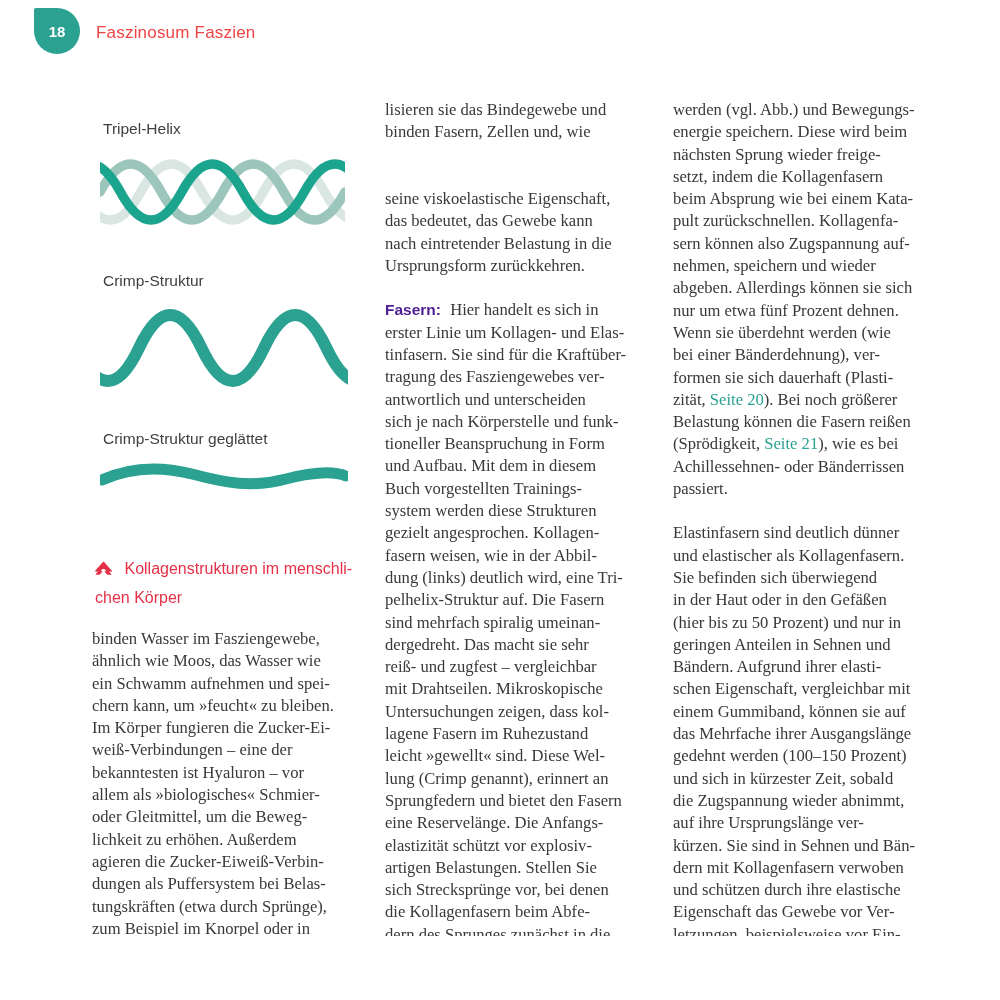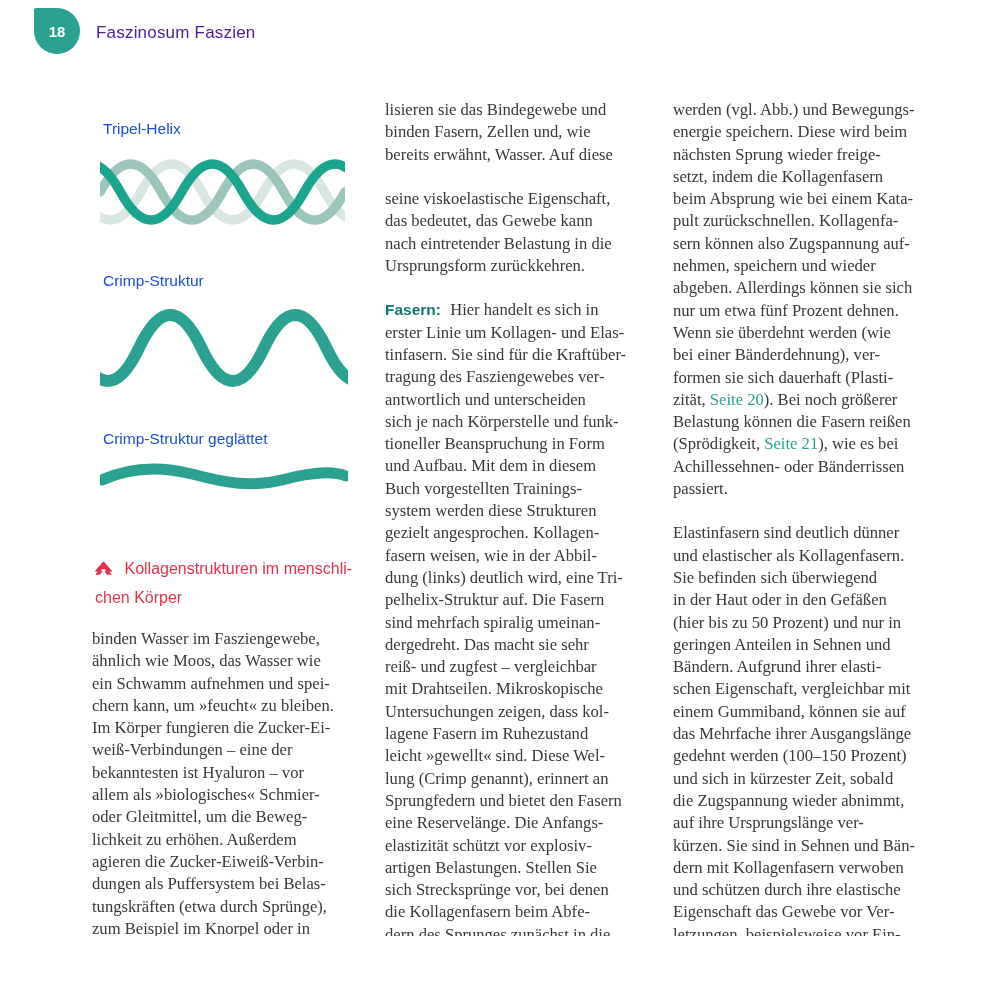--- a/index.html
+++ b/index.html
@@ -3,41 +3,41 @@
 <meta charset="utf-8">
 <style>
   html,body{margin:0;padding:0;background:#ffffff;}
   .page{position:relative;width:1000px;height:936px;background:#fff;overflow:hidden;
         font-family:"Liberation Serif",serif;color:#383838;}
 
   
   .badge{position:absolute;left:34px;top:8px;width:46px;height:46px;background:#2aa191;
          border-radius:2px 24px 24px 24px;display:flex;align-items:center;justify-content:center;
          color:#fff;font-family:"Liberation Sans",sans-serif;font-size:15px;font-weight:bold;}
-  .header-title{position:absolute;left:96px;top:23px;color:#4c1d95;
+  .header-title{position:absolute;left:96px;top:23px;color:#ef4444;
          font-family:"Liberation Sans",sans-serif;font-size:17px;font-weight:500;letter-spacing:.2px;}
 
   
   .fig-label{position:absolute;font-family:"Liberation Sans",sans-serif;font-size:15.5px;
-         font-weight:500;color:#1d4ed8;}
+         font-weight:500;color:#404040;}
   .fig-svg{position:absolute;}
   .caption{position:absolute;left:95px;top:538px;width:272px;
          font-family:"Liberation Sans",sans-serif;font-size:16px;line-height:29px;
          color:#e43148;font-weight:500;}
   .caption .icon{display:inline-block;vertical-align:-2px;margin-right:8px;}
 
   
   .col{position:absolute;width:278px;font-size:16.6px;line-height:22.3px;color:#383838;}
   .col p{margin:0;}
   .col p + p{margin-top:22px;}
   .col-left{left:92px;top:628px;}
   .col-middle{left:385px;top:99px;}
   .col-right{left:673px;top:99px;}
 
-  .term{color:#0f766e;font-weight:bold;font-family:"Liberation Sans",sans-serif;
+  .term{color:#4c1d95;font-weight:bold;font-family:"Liberation Sans",sans-serif;
         font-size:15.5px;margin-right:5px;}
   .pageref{color:#2aa191;}
 </style>
 </head>
 <body>
 
 <div class="page">
 
   <div class="badge">
     <span>18</span>
@@ -68,21 +68,21 @@
       <path d="M5.4 16 H1 L4 12.7 H8.2 Z M14.6 16 H19 L16 12.7 H11.8 Z" fill="#e43148" stroke="#e43148" stroke-width="1" stroke-linejoin="round"></path>
     </svg>
     <span><span>Kollagenstrukturen im menschli-</span><br><span>chen Körper</span></span>
   </p>
 
   <div class="col col-left">
     <p><span>binden Wasser im Fasziengewebe,</span><br><span>ähnlich wie Moos, das Wasser wie</span><br><span>ein Schwamm aufnehmen und spei-</span><br><span>chern kann, um »feucht« zu bleiben.</span><br><span>Im Körper fungieren die Zucker-Ei-</span><br><span>weiß-Verbindungen – eine der</span><br><span>bekanntesten ist Hyaluron – vor</span><br><span>allem als »biologisches« Schmier-</span><br><span>oder Gleitmittel, um die Beweg-</span><br><span>lichkeit zu erhöhen. Außerdem</span><br><span>agieren die Zucker-Eiweiß-Verbin-</span><br><span>dungen als Puffersystem bei Belas-</span><br><span>tungskräften (etwa durch Sprünge),</span><br><span>zum Beispiel im Knorpel oder in</span><br><span>der Bandscheibe. Schließlich stabi-</span></p>
   </div>
 
   <div class="col col-middle">
-    <p><span>lisieren sie das Bindegewebe und</span><br><span>binden Fasern, Zellen und, wie</span><br><span>bereits erwähnt, Wasser. Auf diese</span><br><br><span>seine viskoelastische Eigenschaft,</span><br><span>das bedeutet, das Gewebe kann</span><br><span>nach eintretender Belastung in die</span><br><span>Ursprungsform zurückkehren.</span></p>
+    <p><span>lisieren sie das Bindegewebe und</span><br><span>binden Fasern, Zellen und, wie</span><br><br><br><span>seine viskoelastische Eigenschaft,</span><br><span>das bedeutet, das Gewebe kann</span><br><span>nach eintretender Belastung in die</span><br><span>Ursprungsform zurückkehren.</span></p>
     <p><span class="term">Fasern:</span><span> Hier handelt es sich in</span><br><span>erster Linie um Kollagen- und Elas-</span><br><span>tinfasern. Sie sind für die Kraftüber-</span><br><span>tragung des Fasziengewebes ver-</span><br><span>antwortlich und unterscheiden</span><br><span>sich je nach Körperstelle und funk-</span><br><span>tioneller Beanspruchung in Form</span><br><span>und Aufbau. Mit dem in diesem</span><br><span>Buch vorgestellten Trainings-</span><br><span>system werden diese Strukturen</span><br><span>gezielt angesprochen. Kollagen-</span><br><span>fasern weisen, wie in der  Abbil-</span><br><span>dung (links) deutlich wird, eine Tri-</span><br><span>pelhelix-Struktur auf. Die Fasern</span><br><span>sind mehrfach spiralig umeinan-</span><br><span>dergedreht. Das macht sie sehr</span><br><span>reiß- und zugfest – vergleichbar</span><br><span>mit Drahtseilen. Mikroskopische</span><br><span>Untersuchungen zeigen, dass kol-</span><br><span>lagene Fasern im Ruhezustand</span><br><span>leicht »gewellt« sind. Diese Wel-</span><br><span>lung (Crimp genannt), erinnert an</span><br><span>Sprungfedern und bietet den Fasern</span><br><span>eine Reservelänge. Die Anfangs-</span><br><span>elastizität schützt vor explosiv-</span><br><span>artigen Belastungen. Stellen Sie</span><br><span>sich Strecksprünge vor, bei denen</span><br><span>die Kollagenfasern beim Abfe-</span><br><span>dern des Sprunges zunächst in die</span><br><span>Länge gezogen, damit geglättet</span></p>
   </div>
 
   <div class="col col-right">
     <p><span>werden (vgl. Abb.) und Bewegungs-</span><br><span>energie speichern. Diese wird beim</span><br><span>nächsten Sprung wieder freige-</span><br><span>setzt, indem die Kollagenfasern</span><br><span>beim Absprung wie bei einem Kata-</span><br><span>pult zurückschnellen. Kollagenfa-</span><br><span>sern können also Zugspannung auf-</span><br><span>nehmen, speichern und wieder</span><br><span>abgeben. Allerdings können sie sich</span><br><span>nur um etwa fünf Prozent dehnen.</span><br><span>Wenn sie überdehnt werden (wie</span><br><span>bei einer Bänderdehnung), ver-</span><br><span>formen sie sich dauerhaft (Plasti-</span><br><span>zität, </span><span class="pageref">Seite 20</span><span>). Bei noch größerer</span><br><span>Belastung können die Fasern reißen</span><br><span>(Sprödigkeit, </span><span class="pageref">Seite 21</span><span>), wie es bei</span><br><span>Achillessehnen- oder Bänderrissen</span><br><span>passiert.</span></p>
     <p><span>Elastinfasern sind deutlich dünner</span><br><span>und elastischer als Kollagenfasern.</span><br><span>Sie befinden sich überwiegend</span><br><span>in der Haut oder in den Gefäßen</span><br><span>(hier bis zu 50 Prozent) und nur in</span><br><span>geringen Anteilen in Sehnen und</span><br><span>Bändern. Aufgrund ihrer elasti-</span><br><span>schen Eigenschaft, vergleichbar mit</span><br><span>einem Gummiband, können sie auf</span><br><span>das Mehrfache ihrer Ausgangslänge</span><br><span>gedehnt werden (100–150 Prozent)</span><br><span>und sich in kürzester Zeit, sobald</span><br><span>die Zugspannung wieder abnimmt,</span><br><span>auf ihre Ursprungslänge ver-</span><br><span>kürzen. Sie sind in Sehnen und Bän-</span><br><span>dern mit Kollagenfasern verwoben</span><br><span>und schützen durch ihre elastische</span><br><span>Eigenschaft das Gewebe vor Ver-</span><br><span>letzungen, beispielsweise vor Ein-</span><br><span>rissen oder Überdehnungen.</span></p>
   </div>
 
 </div>
 

